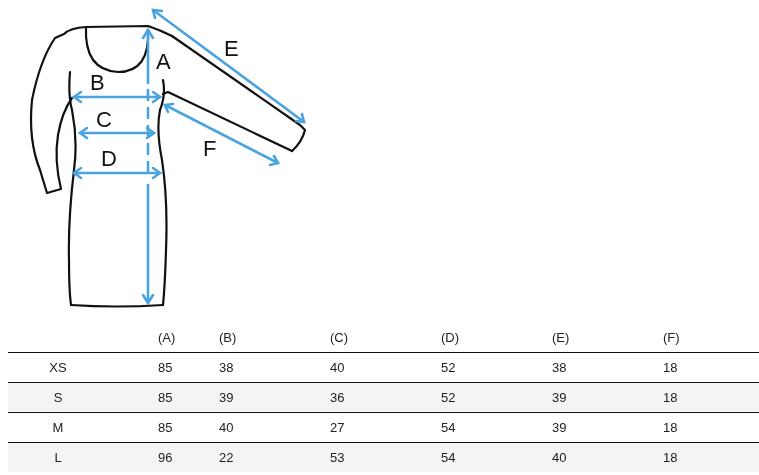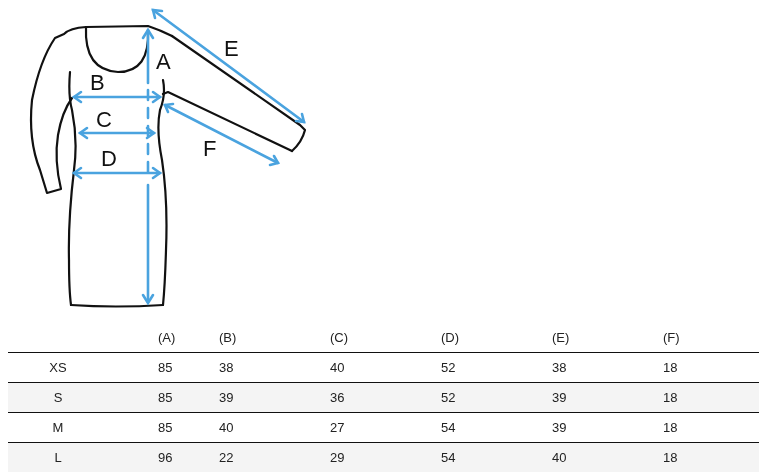--- a/index.html
+++ b/index.html
@@ -109,19 +109,19 @@
       <td>40</td>
       <td>27</td>
       <td>54</td>
       <td>39</td>
       <td>18</td>
     </tr>
     <tr class="alt">
       <td class="sz">L</td>
       <td class="c1">96</td>
       <td>22</td>
-      <td>29</td>
+      <td>53</td>
       <td>54</td>
       <td>40</td>
       <td>18</td>
     </tr>
   </tbody>
 </table>
 
 </body></html>

